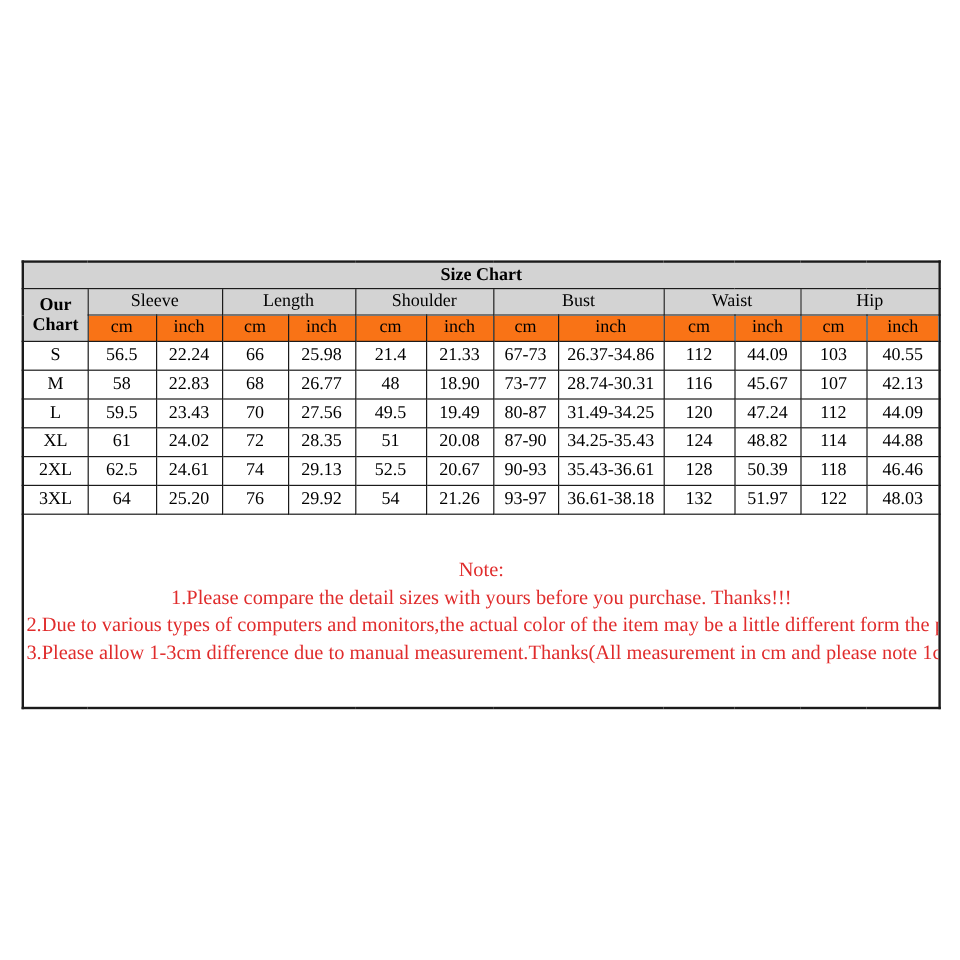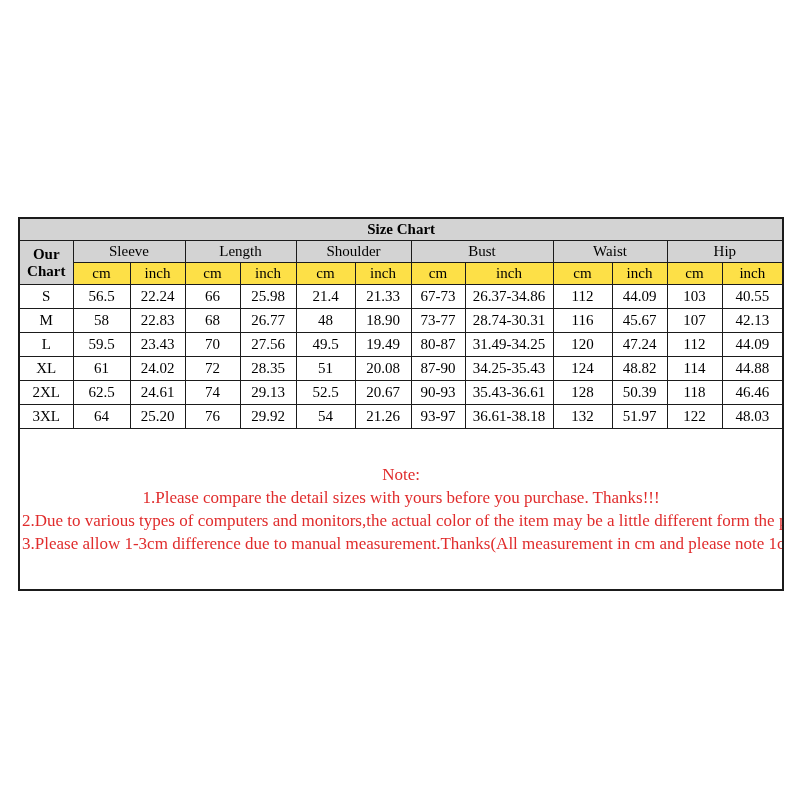--- a/index.html
+++ b/index.html
@@ -5,21 +5,21 @@
   html,body{margin:0;padding:0;background:#ffffff;}
   .canvas{position:relative;width:800px;height:800px;background:#ffffff;overflow:hidden;
           font-family:"Liberation Serif","DejaVu Serif",serif;color:#000;padding-left:45px;}
   table.size-table{position:absolute;left:18px;top:217px;width:764px;
           border-collapse:collapse;table-layout:fixed;border:2px solid #1b1b1b;}
   table.size-table td{border:1px solid #1b1b1b;font-size:15px;line-height:1.1;
           text-align:center;vertical-align:middle;padding:0 2px;overflow:hidden;white-space:nowrap;}
   td.title-cell{height:21px;background:#d3d3d3;font-weight:bold;font-size:16px;border-bottom:2px solid #1b1b1b;}
   td.group-cell{height:21px;background:#d3d3d3;font-weight:normal;}
   td.corner-cell{background:#d3d3d3;font-weight:bold;margin-top:48px;}
-  td.unit-cell{height:21px;background:#fde047;text-align:left;padding-left:4px;border-bottom:2px solid #1b1b1b;}
+  td.unit-cell{height:21px;background:#f97316;text-align:left;padding-left:4px;border-bottom:2px solid #1b1b1b;}
   td.grp{border-left:2px solid #1b1b1b;}
   tr.data-row td{height:23px;}
   td.note-cell{height:160px;vertical-align:middle;padding:6px 8px;white-space:normal;}
   .note-wrap{display:flex;flex-direction:column;align-items:center;
           color:#e02c2c;font-size:17px;line-height:23px;text-align:center;}
   .note-wrap div{width:100%;}
 </style>
 </head>
 <body>
 

